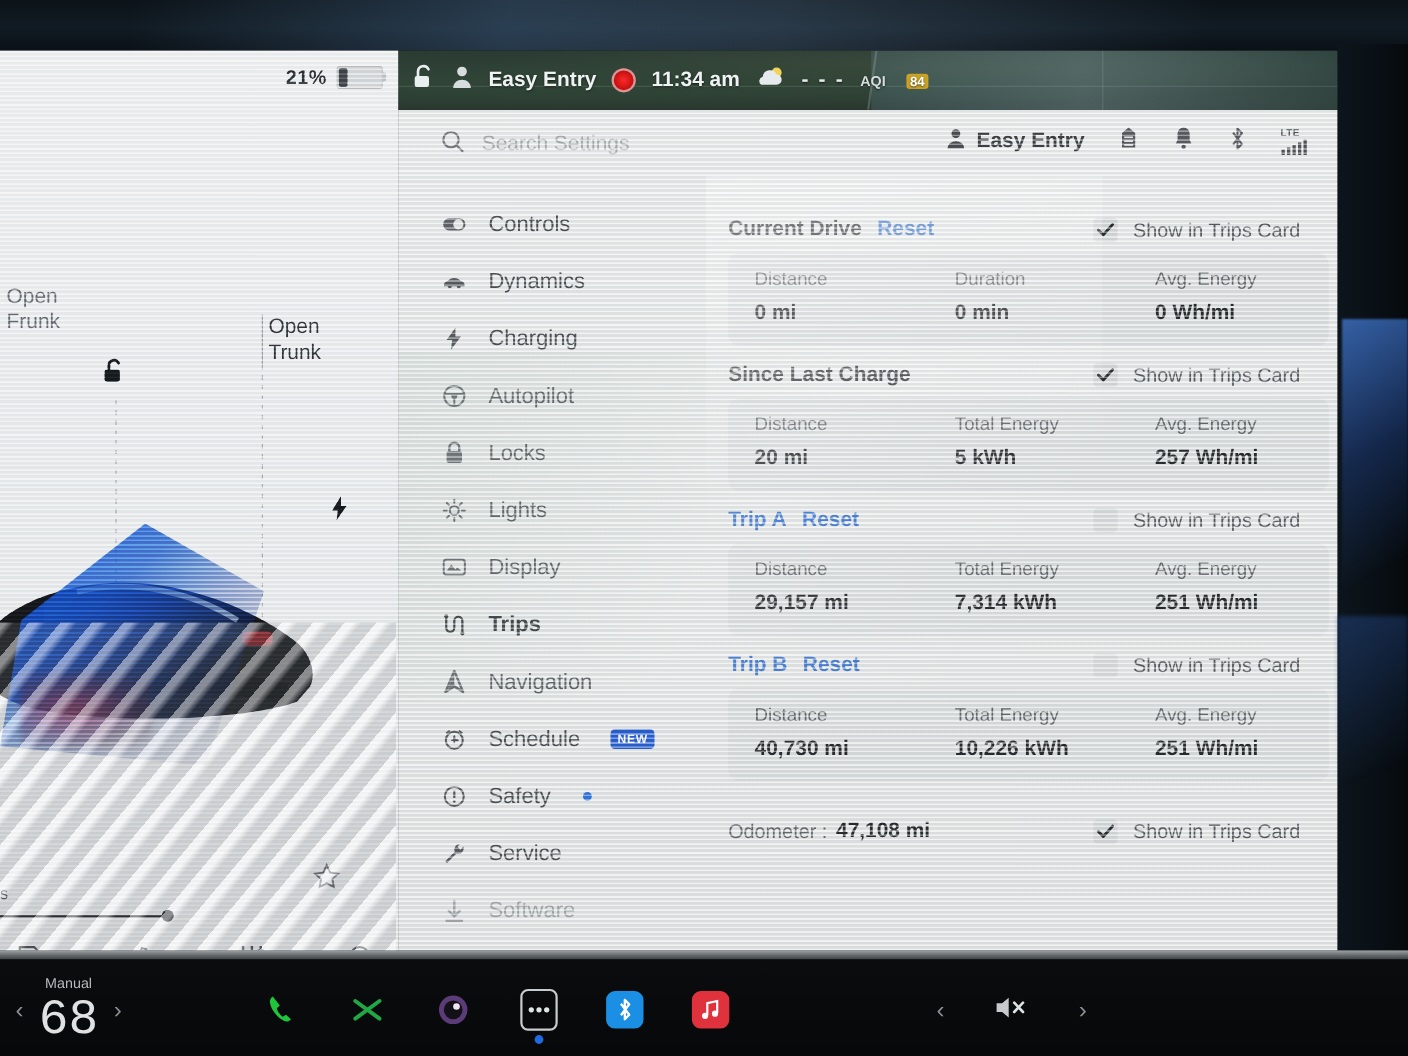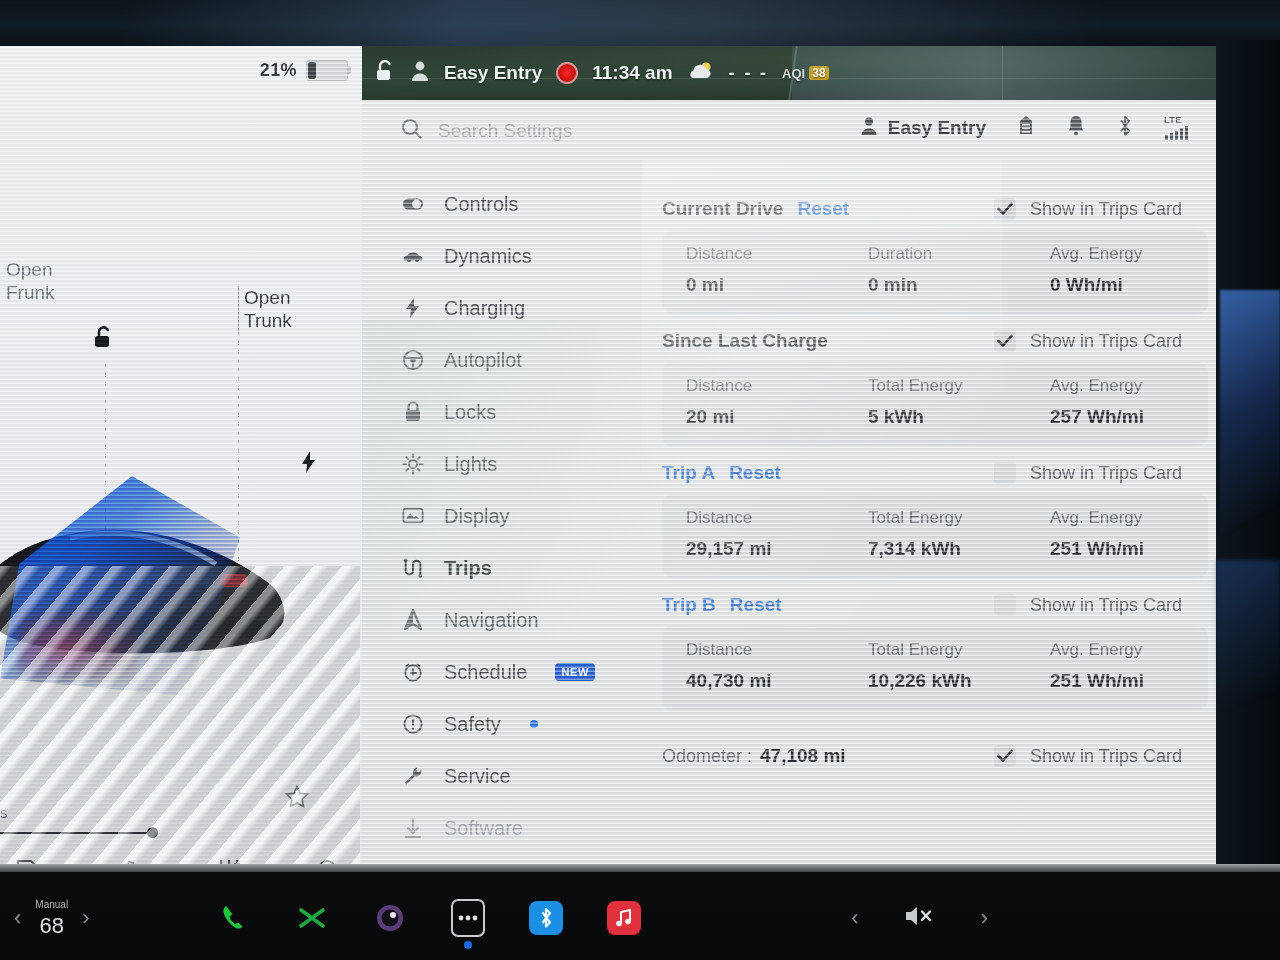--- a/index.html
+++ b/index.html
@@ -142,21 +142,21 @@
     color:#eef2f3; font-size:19px; font-weight:bold;
     text-shadow: 0 1px 2px rgba(0,0,0,.6);
   }
   .status-bar .sb-text { font-weight:bold; }
   .record-dot {
     width:22px; height:22px; border-radius:50%;
     background: radial-gradient(circle at 50% 50%, #ff2a2a 0%, #cf1414 55%, #8d0d0d 100%);
     border:2px solid rgba(255,255,255,.55);
     box-sizing:border-box;
   }
-  .aqi-wrap { display:flex; align-items:center; gap:4px; font-size:13px; font-weight:bold; color:#d8dedd; }
+  .aqi-wrap { display:flex; align-items:flex-end; gap:19px; font-size:13px; font-weight:bold; color:#d8dedd; }
   .aqi-badge { background:#c9a227; color:#fff; border-radius:3px; padding:0 3px; font-size:12px; }
   .dashes { letter-spacing:2px; color:#e6eaea; font-size:19px; }
 
   
   #settings {
     position:absolute; left:362px; top:100px; width:854px; height:764px;
     background: linear-gradient(180deg,#eceeee 0%, #e8eaea 35%, #e4e6e6 100%);
     overflow:hidden;
   }
   #settings .panel-scan {
@@ -236,22 +236,22 @@
   .odo-value { font-size:19px; font-weight:bold; color:#15181b; margin-left:8px; }
 
   
   #dock {
     position:absolute; left:0; top:876px; width:1280px; height:84px;
     display:flex; align-items:center;
   }
   .climate-left { display:flex; align-items:center; gap:14px; margin-left:14px; color:#c9ccce; }
   .chev { color:#8c9094; font-size:22px; }
   .temp-stack { display:flex; flex-direction:column; align-items:center; line-height:1; }
-  .temp-mode { font-size:10px; color:#b8bbbd; margin-bottom:5px; }
-  .temp-val { font-size:22px; color:#dfe2e4; font-weight:300; }
+  .temp-mode { font-size:13px; color:#b8bbbd; margin-bottom:5px; }
+  .temp-val { font-size:45px; color:#dfe2e4; font-weight:300;font-family:Liberation Mono, monospace; }
   .dock-apps { display:flex; align-items:center; gap:44px; margin-left:128px; }
   .app-icon { width:34px; height:34px; display:flex; align-items:center; justify-content:center; position:relative; }
   .app-sq { width:34px; height:34px; border-radius:8px; display:flex; align-items:center; justify-content:center; }
   .dot-indicator { position:absolute; bottom:-14px; left:50%; transform:translateX(-50%); width:8px; height:8px; border-radius:50%; background:#1f6ae0; }
   .dock-right { margin-left:auto; display:flex; align-items:center; gap:44px; margin-right:292px; color:#bfc3c5; }
 </style>
 </head>
 <body>
 
 <div id="screen">
@@ -284,21 +284,21 @@
     <span class="sb-text">11:34 am</span>
     <span>
       <svg width="28" height="22" viewBox="0 0 28 22">
           <circle cx="19" cy="7" r="4.6" fill="#f2d35a"></circle>
           <path d="M5 18h14a4.6 4.6 0 0 0 0-9.2 6.6 6.6 0 0 0-12.6 2A4 4 0 0 0 5 18z" fill="#e6eaec"></path>
         </svg>
     </span>
     <span class="dashes">- - -</span>
     <span class="aqi-wrap">
       <span>AQI</span>
-      <span class="aqi-badge">38</span>
+      <span class="aqi-badge">84</span>
     </span>
   </div>
 
   <div id="left-panel">
 
     <div class="battery-row">
       <span class="battery-pct">21%</span>
       <span class="battery-icon">
           <span class="battery-fill"></span>
         </span>

